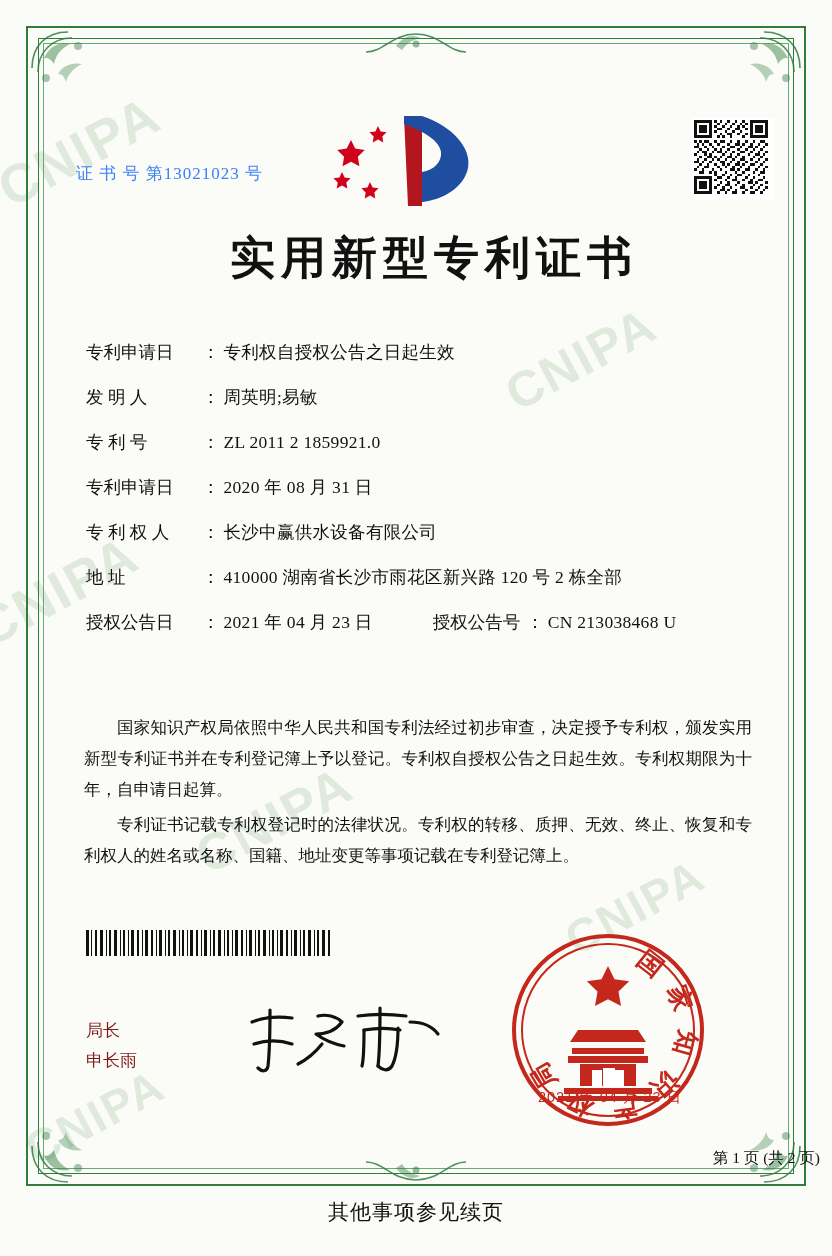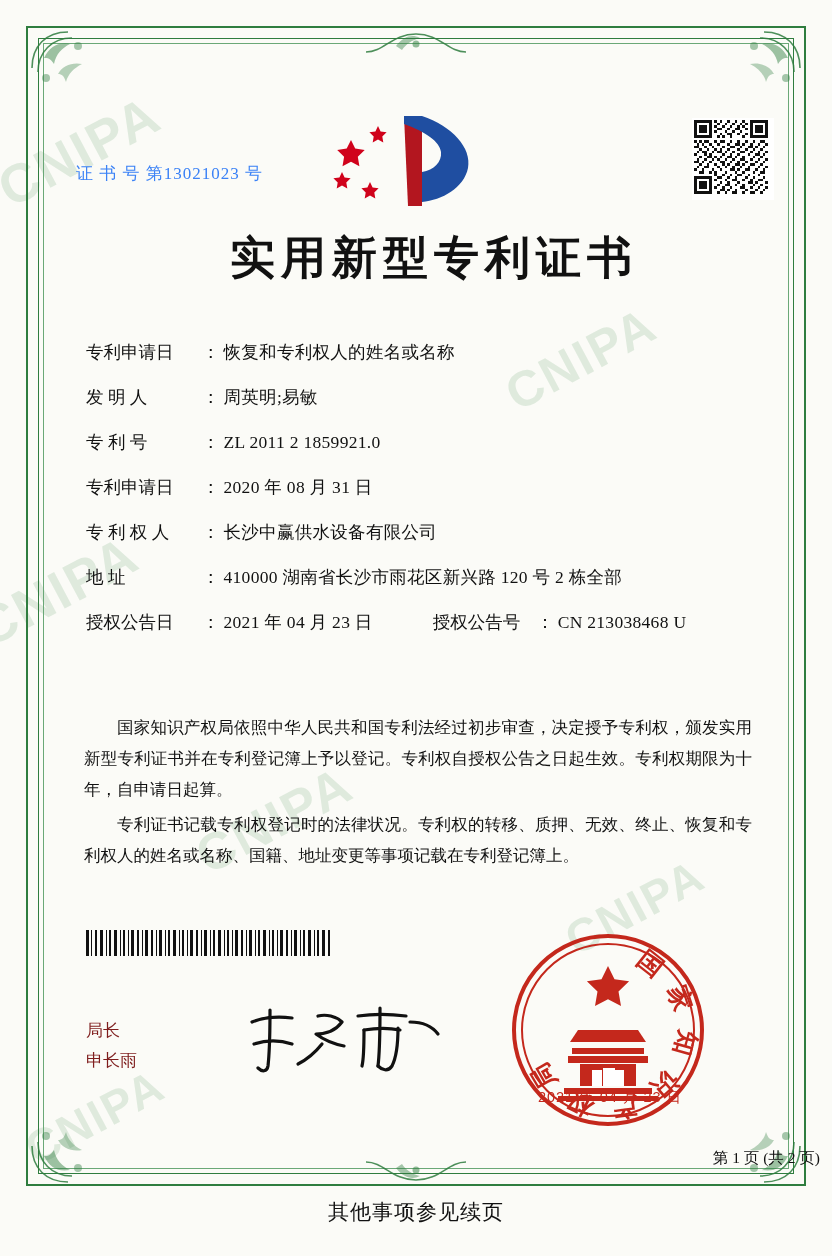--- a/index.html
+++ b/index.html
@@ -152,21 +152,21 @@
   .fcolon { margin-right: 4px; }
   .fvalue { letter-spacing: .3px; }
 
   .frow.double .second {
     margin-left: 60px;
     display: flex;
     align-items: baseline;
   }
   .frow.double .second .flabel2 {
     flex: 0 0 auto;
-    margin-right: 16px;
+    margin-right: 6px;
     text-align: right;
   }
 
   
   .paras {
     position: absolute;
     left: 84px; top: 712px;
     width: 668px;
     font-size: 16.5px;
     line-height: 31px;
@@ -544,21 +544,21 @@
     </svg>
   </div>
 
   <div class="cert-title">实用新型专利证书</div>
 
   <div class="fields">
 
     <div class="frow">
       <span class="flabel">专利申请日</span>
       <span class="fcolon">：</span>
-      <span class="fvalue">恢复和专利权人的姓名或名称</span>
+      <span class="fvalue">专利权自授权公告之日起生效</span>
     </div>
 
     <div class="frow">
       <span class="flabel">发 明 人</span>
       <span class="fcolon">：</span>
       <span class="fvalue">周英明;易敏</span>
     </div>
 
     <div class="frow">
       <span class="flabel">专 利 号</span>

